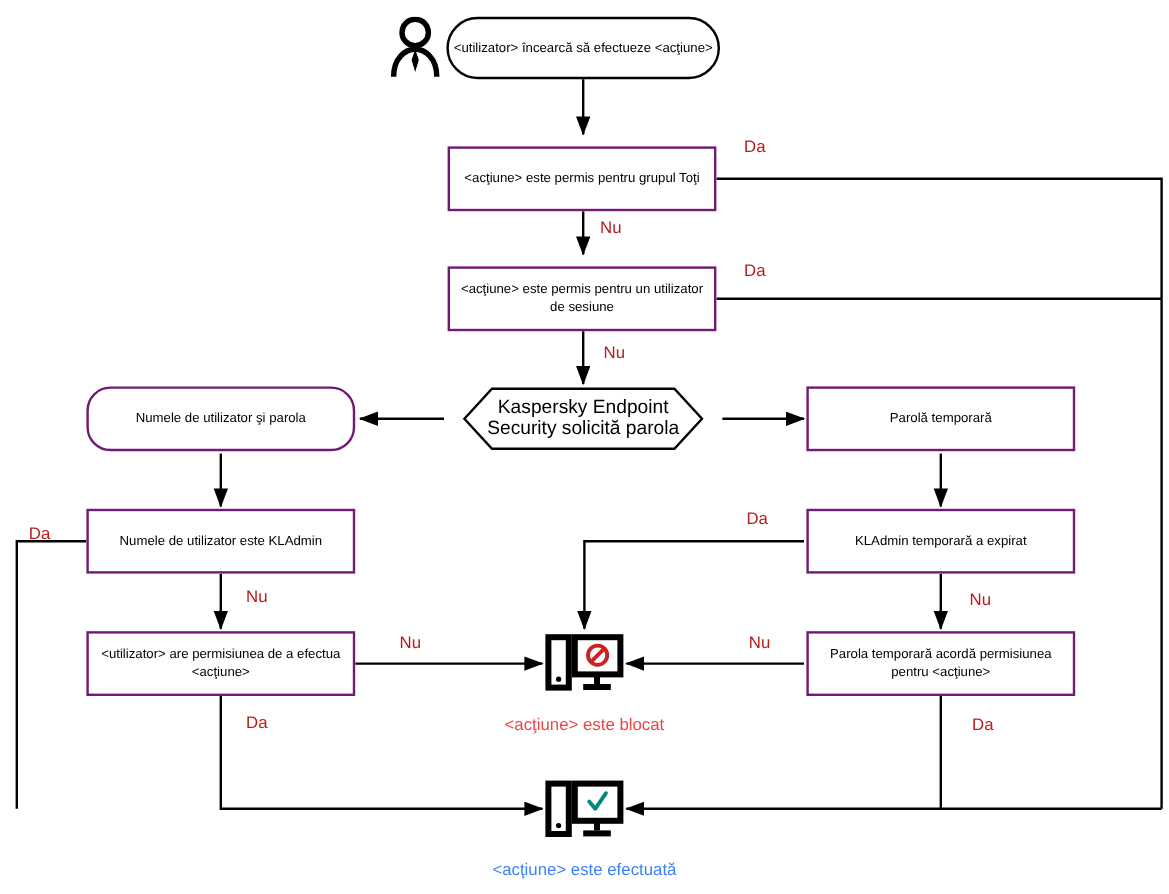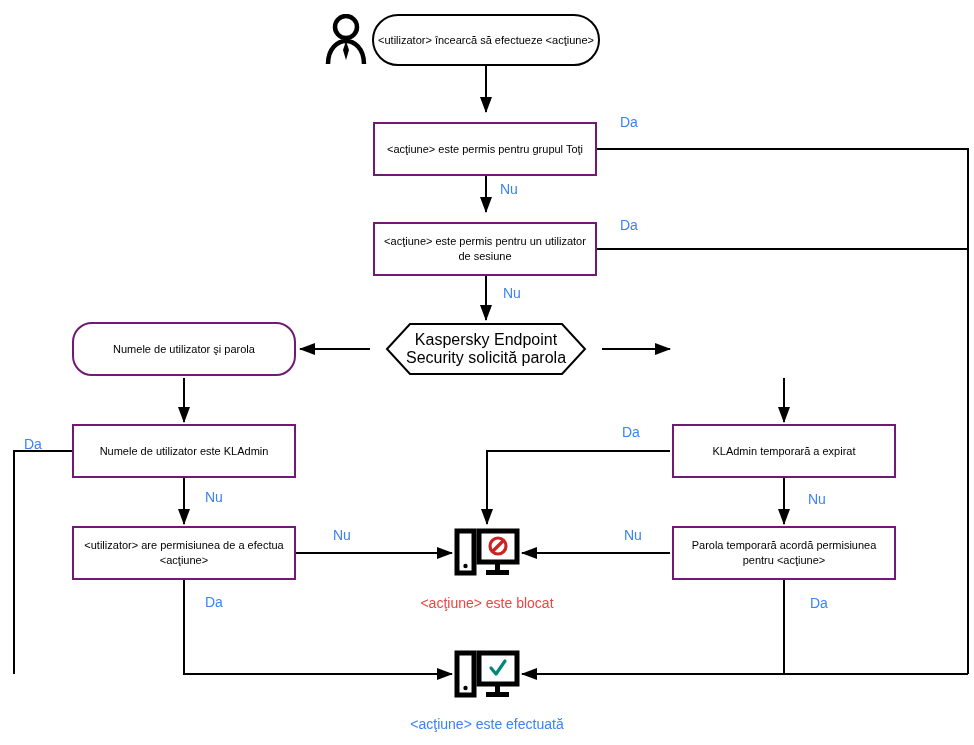--- a/index.html
+++ b/index.html
@@ -68,21 +68,21 @@
     top: 0;
   }
   .hex-node .hex-label {
     position: relative;
     z-index: 2;
     padding: 0 22px;
   }
   .edge-label {
     position: absolute;
     font-size: 14px;
-    color: #3b82f6;
+    color: #b91c1c;
     z-index: 4;
     white-space: nowrap;
   }
   .term-label {
     position: absolute;
     font-size: 14px;
     z-index: 4;
     white-space: nowrap;
     text-align: center;
   }
@@ -178,20 +178,23 @@
   </div>
 
   <div class="node" style="left:72px; top:424px; width:224px; height:54px;">
     <span>Numele de utilizator este KLAdmin</span>
   </div>
 
   <div class="node" style="left:72px; top:526px; width:224px; height:54px;">
     <span>&lt;utilizator&gt; are permisiunea de a efectua &lt;acţiune&gt;</span>
   </div>
 
+  <div class="node" style="left:672px; top:322px; width:224px; height:54px;">
+    <span>Parolă temporară</span>
+  </div>
 
   <div class="node" style="left:672px; top:424px; width:224px; height:54px;">
     <span>KLAdmin temporară a expirat</span>
   </div>
 
   <div class="node" style="left:672px; top:526px; width:224px; height:54px;">
     <span>Parola temporară acordă permisiunea pentru &lt;acţiune&gt;</span>
   </div>
 
   <div class="edge-label" style="left:620px; top:114px;">Da</div>

